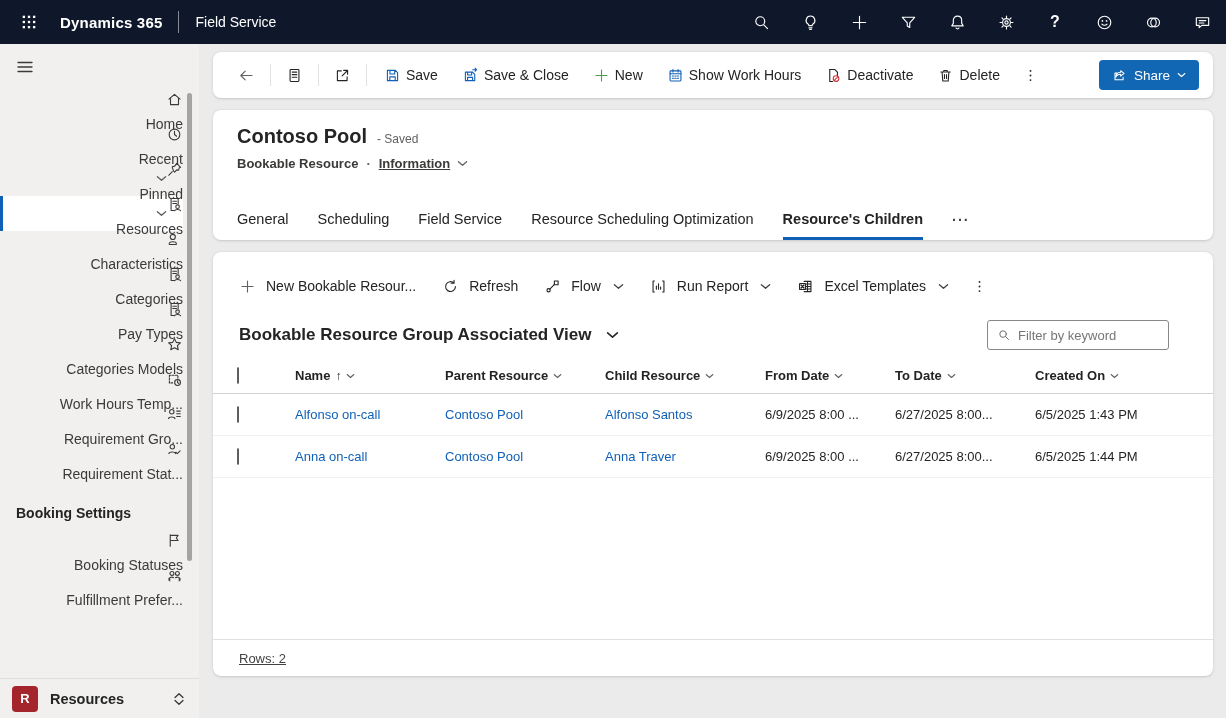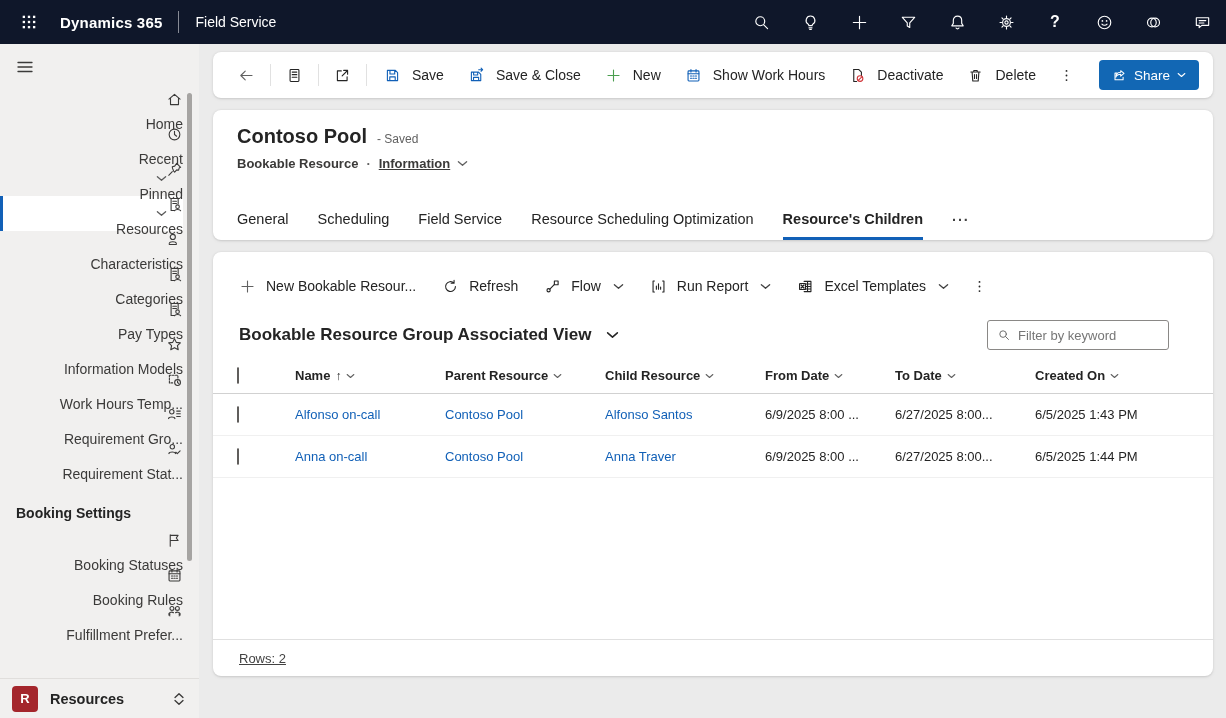--- a/index.html
+++ b/index.html
@@ -42,21 +42,21 @@
     display:flex; align-items:center; justify-content:center; }
   .sb-footer .lbl { margin-left:12px; font-size:14.5px; font-weight:bold; color:#242424; }
   .sb-footer .updown { margin-left:auto; color:#3b3a39; }
 
   
   .workspace { flex:1; background:#ebebeb; padding:8px 13px 0 14px; display:flex; flex-direction:column; gap:12px; }
   .card { background:#fff; border-radius:8px; box-shadow:0 0.6px 1.8px rgba(0,0,0,.1), 0 1px 4px rgba(0,0,0,.06); }
 
   
   .cmdbar { height:46px; display:flex; align-items:center; padding:0 14px 0 16px; gap:2px; }
-  .cmd-btn { display:flex; align-items:center; gap:11px; height:32px; padding:0 11px; border-radius:4px;
+  .cmd-btn { display:flex; align-items:center; gap:5px; height:32px; padding:0 11px; border-radius:4px;
     font-size:14px; color:#242424; cursor:pointer; white-space:nowrap; }
   .cmd-btn.icononly { padding:0 9px; }
   .cmd-sep { width:1px; height:22px; background:#e1e1e1; margin:0 4px; flex:none; }
   .ic-blue { color:#1160b7; }
   .ic-green { color:#4a9e4f; }
   .share-btn { margin-left:auto; height:30px; background:#1267b4; color:#fff; border:none; border-radius:4px;
     display:flex; align-items:center; gap:7px; padding:0 13px; font-size:13.5px;
     font-family:"Liberation Sans","DejaVu Sans",sans-serif; cursor:pointer; }
   .share-btn svg.chv { width:9px; height:6px; }
 
@@ -246,21 +246,21 @@
           <path d="M6 3h8.3v6M6 3v14h4.2M8 6.2h4.3M8 8.8h4.3"></path>
           <circle cx="13.6" cy="12.6" r="2.1"></circle>
           <path d="M10 17.3c.7-1.8 6.5-1.8 7.2 0"></path>
         </svg>
       <span>Pay Types</span>
     </div>
     <div class="sb-item">
       <svg class="ic" viewBox="0 0 20 20">
           <path d="M10 3.2l2.1 4.3 4.8.6-3.5 3.3 1 4.7L10 13.7l-4.4 2.4 1-4.7-3.5-3.3 4.8-.6z"></path>
         </svg>
-      <span>Information Models</span>
+      <span>Categories Models</span>
     </div>
     <div class="sb-item">
       <svg class="ic" viewBox="0 0 20 20">
           <path d="M4 5h10v5M4 5v9h5" stroke-dasharray="2 1.6"></path>
           <circle cx="13.6" cy="13.6" r="3.4"></circle>
           <path d="M13.6 11.8v1.8l1.3 1"></path>
         </svg>
       <span>Work Hours Temp...</span>
     </div>
     <div class="sb-item">
@@ -278,27 +278,20 @@
       <span>Requirement Stat...</span>
     </div>
 
     <div class="sb-section mt">Booking Settings</div>
 
     <div class="sb-item">
       <svg class="ic" viewBox="0 0 20 20">
           <path d="M5 3.2v13.6M5 4h9.2l-2.1 3 2.1 3H5"></path>
         </svg>
       <span>Booking Statuses</span>
-    </div>
-    <div class="sb-item">
-      <svg class="ic" viewBox="0 0 20 20">
-          <rect x="3.6" y="4.6" width="12.8" height="11.8" rx="1"></rect>
-          <path d="M3.6 8h12.8M7 3v3M13 3v3M6.4 10.6h1.4M9.3 10.6h1.4M12.2 10.6h1.4M6.4 13.2h1.4M9.3 13.2h1.4M12.2 13.2h1.4"></path>
-        </svg>
-      <span>Booking Rules</span>
     </div>
     <div class="sb-item">
       <svg class="ic" viewBox="0 0 20 20">
           <circle cx="7" cy="7.6" r="2.3"></circle>
           <circle cx="13.4" cy="7.6" r="2.3"></circle>
           <path d="M3.4 13.8c.4-2 4-2.4 5.4-1.2M16.6 13.8c-.4-2-4-2.4-5.4-1.2M4.6 16.4l-1.4-1.2 1.6-1M15.4 16.4l1.4-1.2-1.6-1"></path>
         </svg>
       <span>Fulfillment Prefer...</span>
     </div>
 

